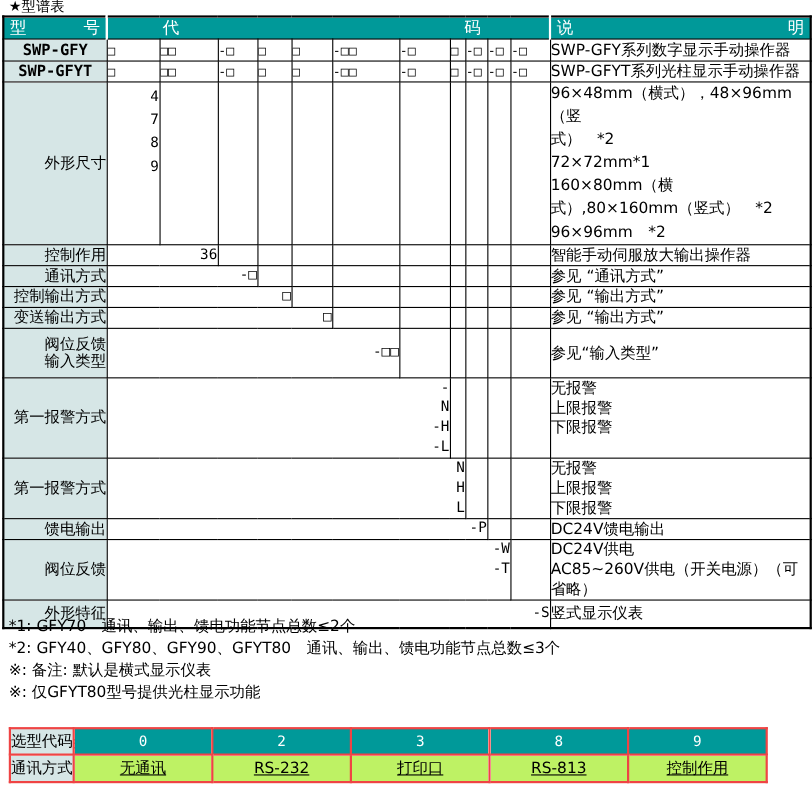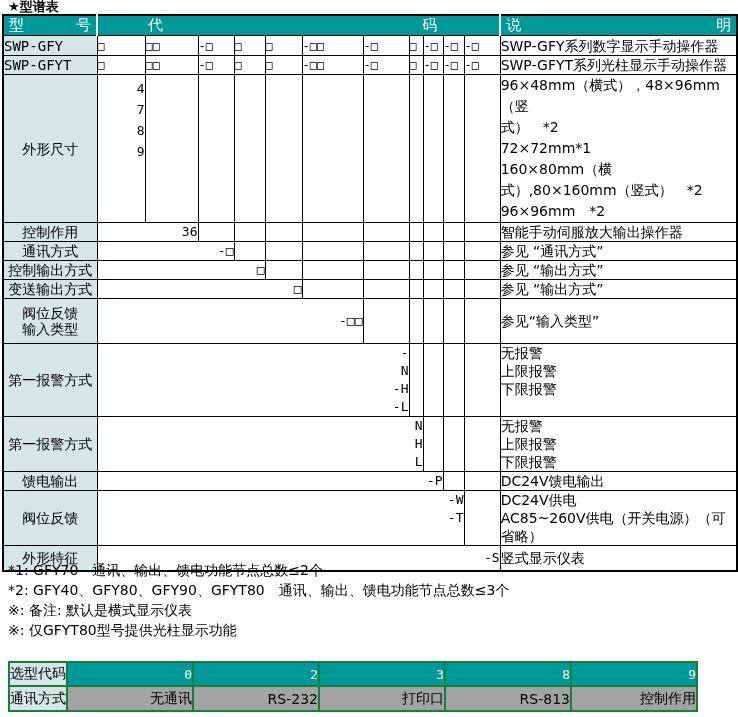--- a/index.html
+++ b/index.html
@@ -3,45 +3,45 @@
 <meta charset="utf-8">
 <style>
   html,body{margin:0;padding:0;}
   body{
     width:738px;height:717px;position:relative;overflow:hidden;
     background:#fff;color:#000;
     font-family:"DejaVu Sans",sans-serif;
   }
   .doc-title{
     position:absolute;left:8px;top:-1px;
-    font-size:13px;font-weight:bold;line-height:15px;
+    font-size:13px;font-weight:normal;line-height:15px;
   }
   
   #model-table{
     position:absolute;left:2px;top:14px;width:734px;
     border-collapse:collapse;table-layout:fixed;
     border:2px solid #000;
   }
   #model-table td,#model-table th{
     border:1px solid #000;padding:0;overflow:hidden;
     vertical-align:middle;
   }
   #model-table th{
     background:var(--teal);color:#fff;font-weight:normal;font-size:15px;
   }
   #model-table th.sep-left{border-left:2px solid #fff;}
   .h-split{display:flex;justify-content:space-between;align-items:center;padding:0 5px;}
   .h-split.code-pad{padding:0 62px 0 50px;}
   td.label-cell{
-    background:var(--labelbg);text-align:center;font-size:14px;
+    background:var(--labelbg);text-align:right;font-size:14px;
     line-height:16px;white-space:pre-line;
   }
   td.model-cell{
-    background:var(--labelbg);
-    font-family:"DejaVu Sans Mono",monospace;font-size:14px;
+    background:var(--labelbg);text-align:center;
+    font-family:"DejaVu Sans Mono",monospace;font-size:14px;font-weight:bold;
   }
   td.code-box{
     font-family:"DejaVu Sans Mono","DejaVu Sans",monospace;
     font-size:12px;text-align:left;padding-left:2px;white-space:nowrap;
   }
   td.code-val{
     font-family:"DejaVu Sans Mono","DejaVu Sans",monospace;
     font-size:13px;text-align:right;padding-right:2px;
     white-space:pre-line;line-height:18px;
   }
@@ -81,31 +81,31 @@
   }
   .comm-title{
     position:absolute;left:8px;top:668px;font-size:14px;line-height:18px;
   }
   
   #comm-table{
     position:absolute;left:8px;top:661px;width:688px;
     border-collapse:collapse;table-layout:fixed;border:2px solid #000;
   }
   #comm-table td{
-    border:2px solid #15803d;padding:0;text-align:right;overflow:hidden;
+    border:2px solid #ef4444;padding:0;text-align:center;overflow:hidden;
     vertical-align:middle;font-size:14px;
   }
   #comm-table tr:nth-child(1){height:24px;}
   #comm-table tr:nth-child(2){height:25px;}
   #comm-table td.ct-label{background:var(--labelbg);}
   #comm-table td.ct-code{
     background:var(--teal);color:#fff;
     font-family:"DejaVu Sans Mono",monospace;font-size:13px;
   }
-  #comm-table td.ct-mode{background:#a3a3a3;}
+  #comm-table td.ct-mode{background:#bef264;text-decoration:underline;}
 </style>
 </head>
 <body style="--teal: #009999; --labelbg: #D6E6E6;">
 
 <div class="doc-title">★型谱表</div>
 
 <table id="model-table">
   <colgroup>
     <col style="width:94px">
       <col style="width:48px">

